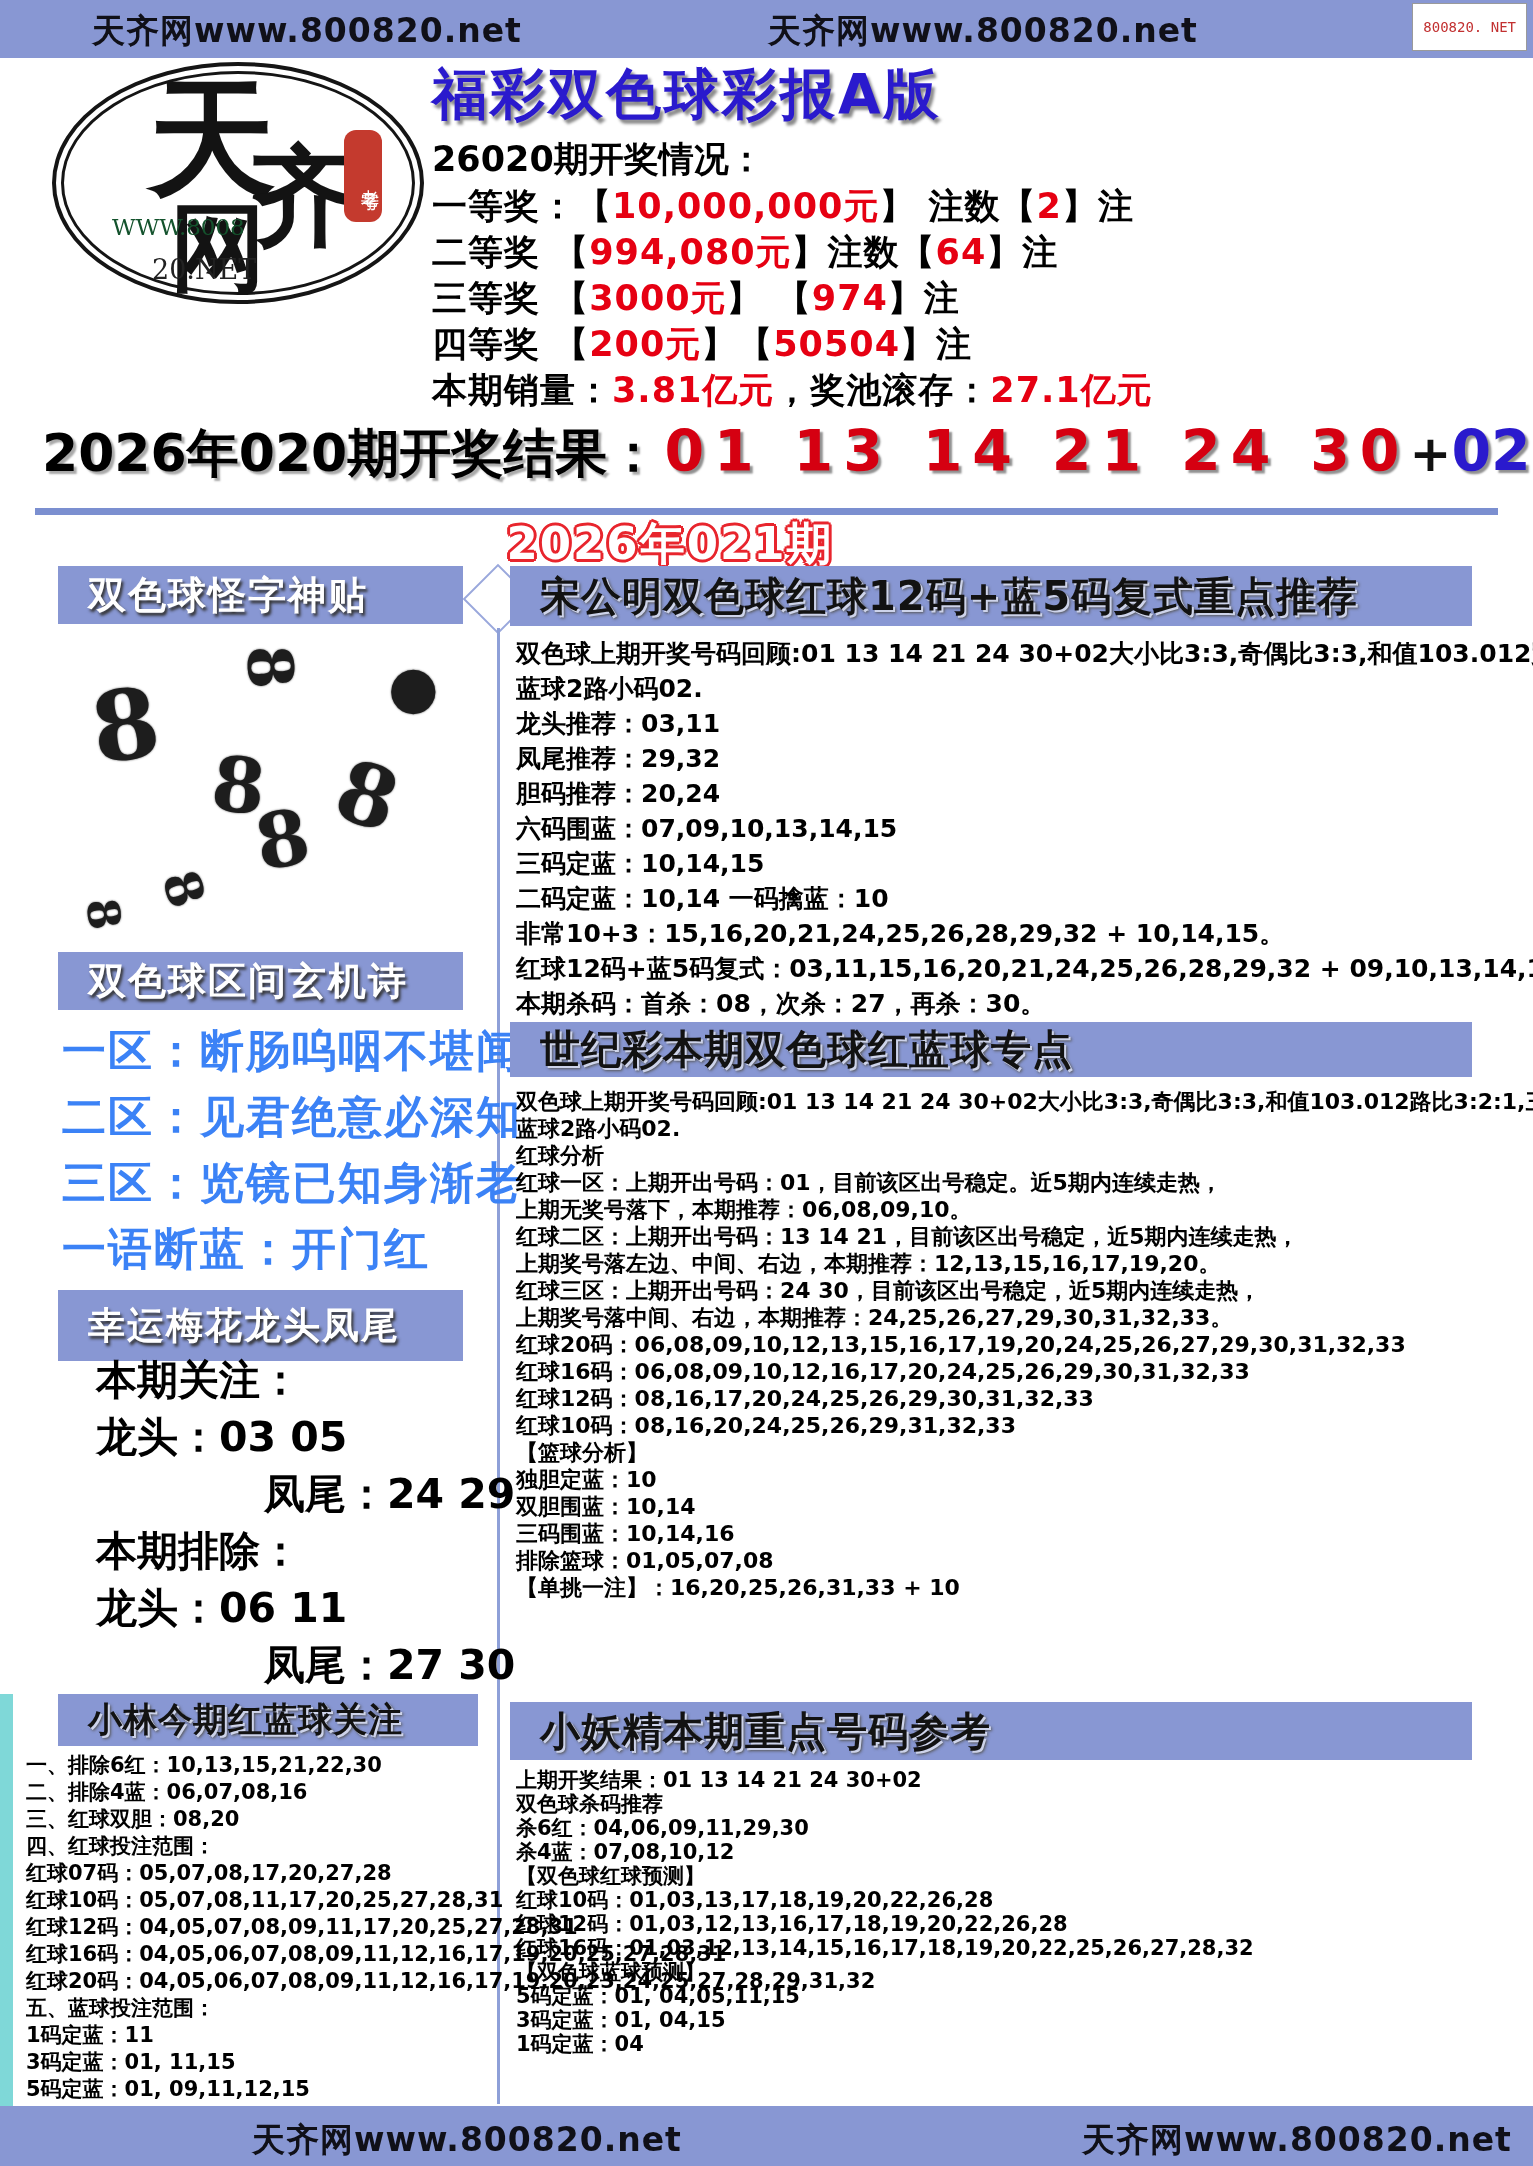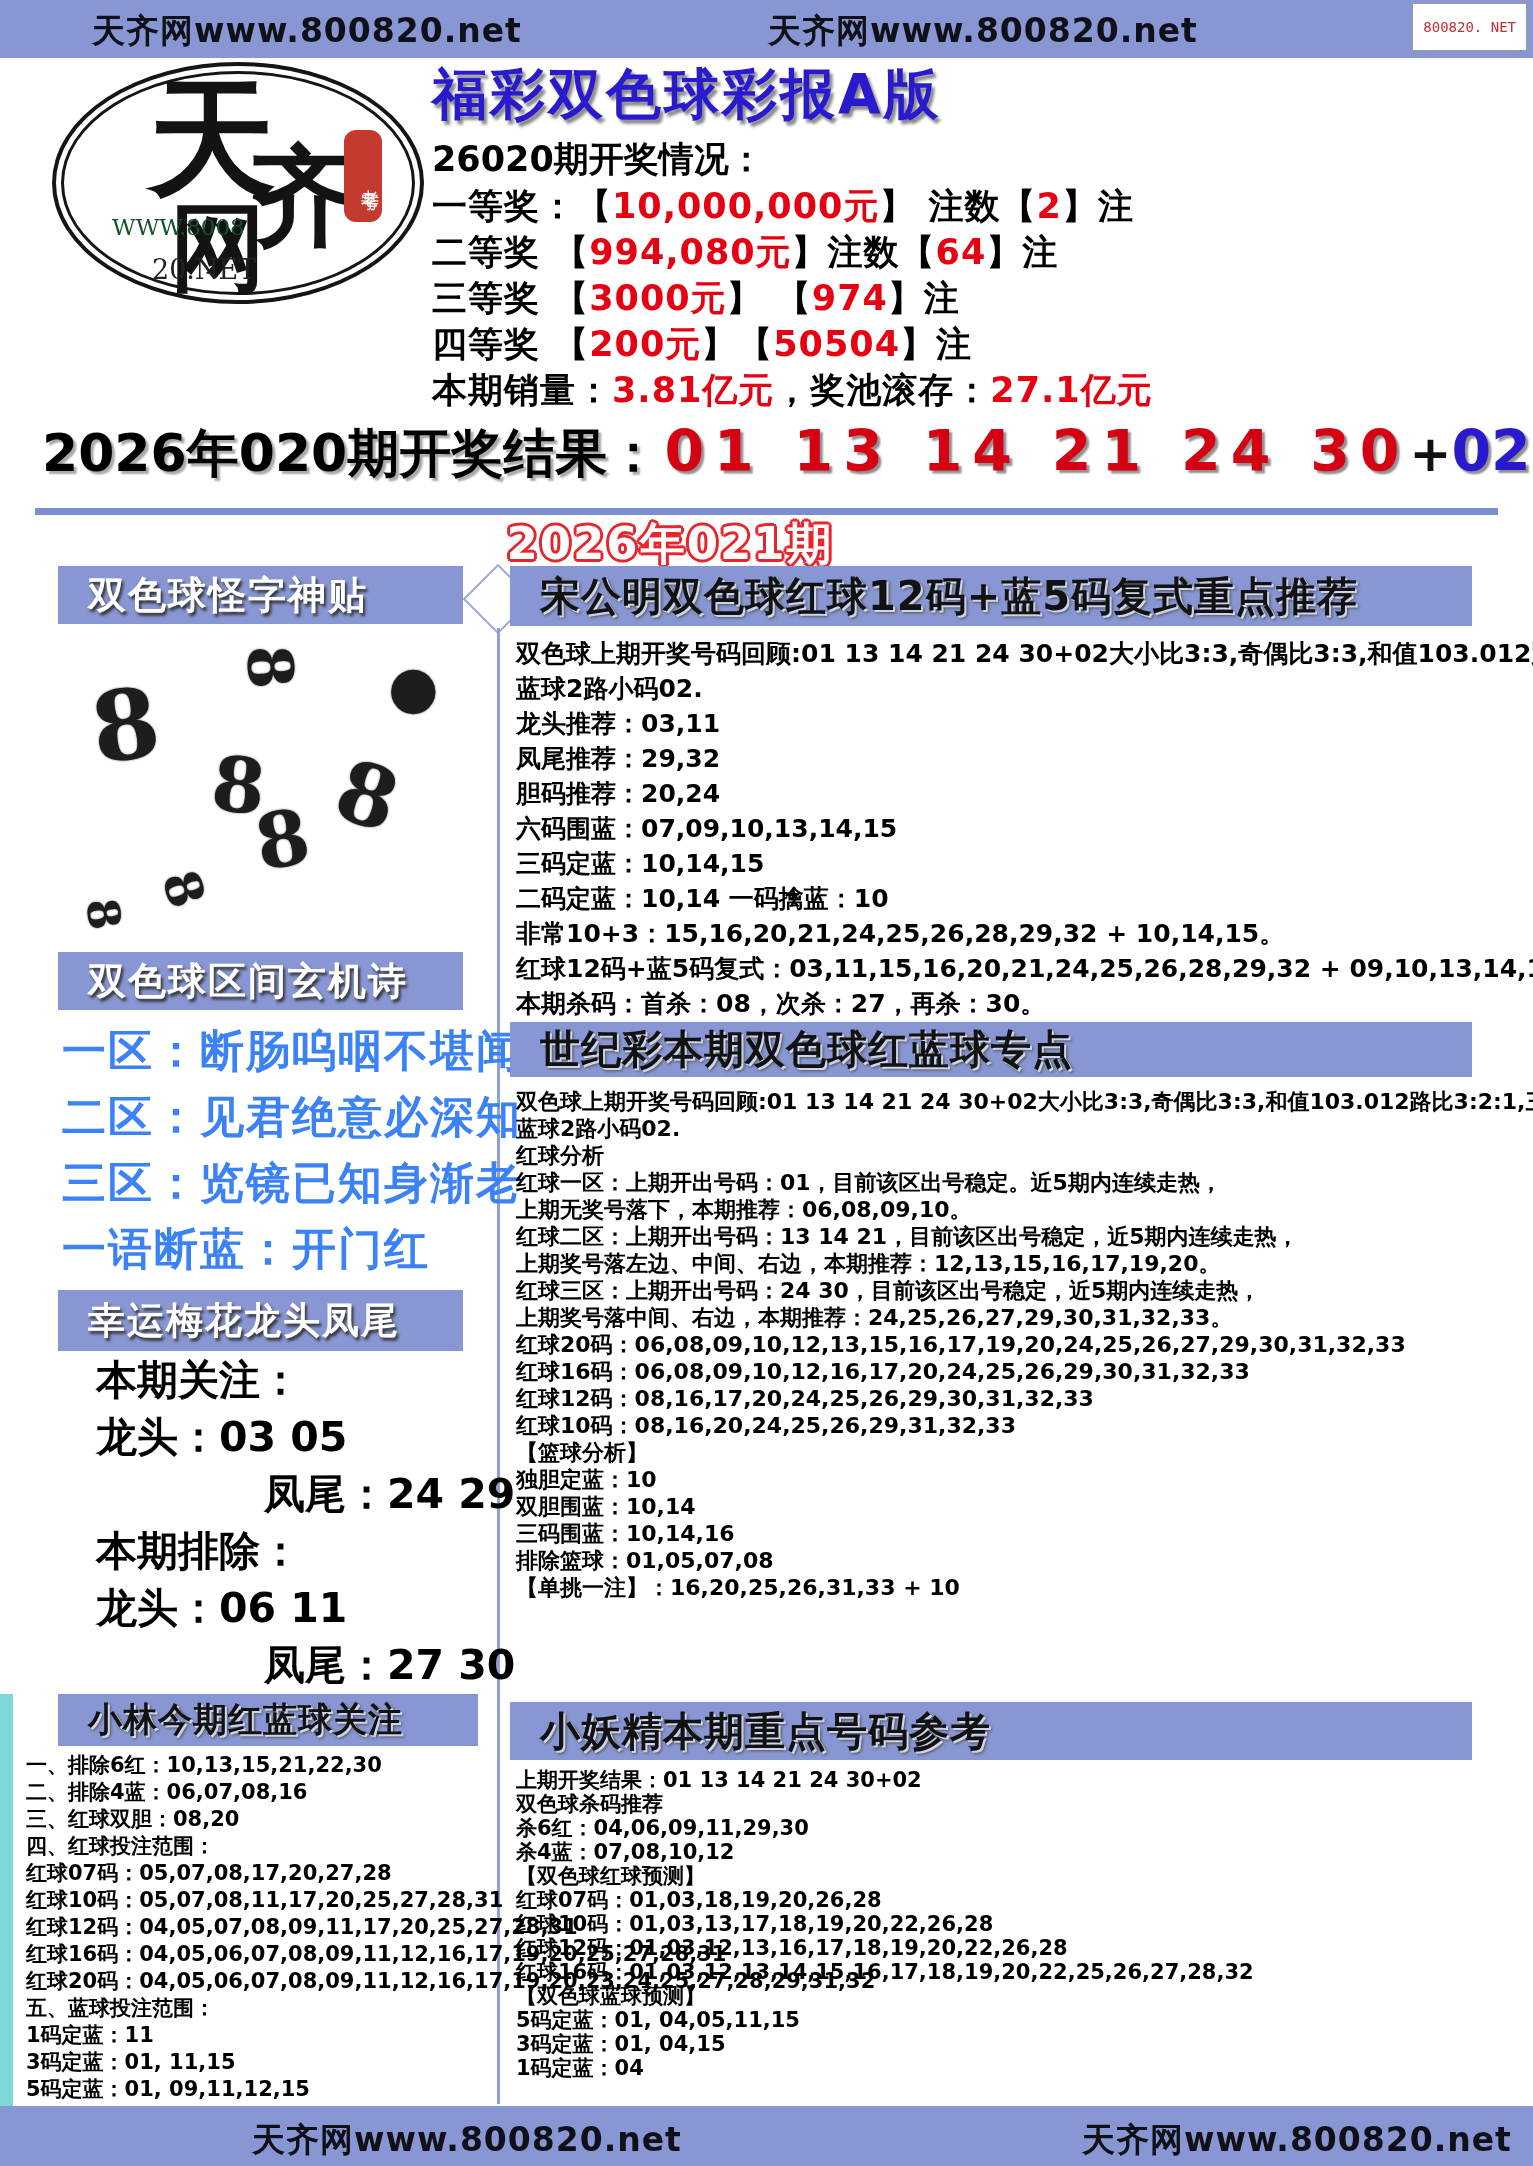--- a/index.html
+++ b/index.html
@@ -54,21 +54,21 @@
   .divider{position:absolute;left:497px;top:628px;width:3px;height:1476px;background:#8ea0d8;}
   .diamond{position:absolute;left:473px;top:574px;width:46px;height:46px;border:2px solid #9aa8dc;background:#fff;transform:rotate(45deg);}
   .cyan-strip{position:absolute;left:0;top:1694px;width:13px;height:412px;background:#7fd8d8;}
   
   .sec-h{position:absolute;background:#8897d3;font-weight:bold;display:flex;align-items:center;
     padding-left:30px;white-space:nowrap;box-sizing:border-box;}
   .sec-h.white{color:#fff;text-shadow:2px 3px 3px #333;}
   .sec-h.dark{color:#121212;text-shadow:2px 2px 0 #cdd3ea,3px 3px 3px #555;}
   .h-guai{left:58px;top:566px;width:405px;height:58px;font-size:38px;letter-spacing:2px;}
   .h-xuanji{left:58px;top:952px;width:405px;height:58px;font-size:38px;letter-spacing:2px;}
-  .h-meihua{left:58px;top:1290px;width:405px;height:61px;font-size:37px;letter-spacing:2px;}
+  .h-meihua{left:58px;top:1290px;width:405px;height:71px;font-size:37px;letter-spacing:2px;}
   .h-xiaolin{left:58px;top:1694px;width:420px;height:52px;font-size:34px;letter-spacing:1px;}
   .h-song{left:510px;top:566px;width:962px;height:60px;font-size:40px;letter-spacing:1px;}
   .h-shiji{left:510px;top:1022px;width:962px;height:55px;font-size:40px;letter-spacing:1px;}
   .h-xiaoyao{left:510px;top:1702px;width:962px;height:58px;font-size:40px;letter-spacing:1px;}
   
   .guai-img{position:absolute;left:70px;top:636px;width:385px;height:305px;}
   .guai-img span{position:absolute;font-family:"DejaVu Serif",serif;font-weight:bold;color:#1d1d1d;
     line-height:1;text-shadow:0 0 2px #444;}
   .g1{font-size:96px;left:22px;top:42px;transform:rotate(-8deg);}
   .g2{font-size:62px;left:178px;top:0px;transform:rotate(86deg);}
@@ -221,21 +221,20 @@
     <div class="line">【单挑一注】：16,20,25,26,31,33 + 10</div>
   </div>
 
 <div class="sec-h dark h-xiaoyao">小妖精本期重点号码参考</div>
 <div class="xiaoyao-body">
     <div class="line">上期开奖结果：01 13 14 21 24 30+02</div>
     <div class="line">双色球杀码推荐</div>
     <div class="line">杀6红：04,06,09,11,29,30</div>
     <div class="line">杀4蓝：07,08,10,12</div>
     <div class="line">【双色球红球预测】</div>
-    <div class="line">红球07码：01,03,18,19,20,26,28</div>
     <div class="line">红球10码：01,03,13,17,18,19,20,22,26,28</div>
     <div class="line">红球12码：01,03,12,13,16,17,18,19,20,22,26,28</div>
     <div class="line">红球16码：01,03,12,13,14,15,16,17,18,19,20,22,25,26,27,28,32</div>
     <div class="line">【双色球蓝球预测】</div>
     <div class="line">5码定蓝：01, 04,05,11,15</div>
     <div class="line">3码定蓝：01, 04,15</div>
     <div class="line">1码定蓝：04</div>
   </div>
 
 <div class="bar bar-bottom">

